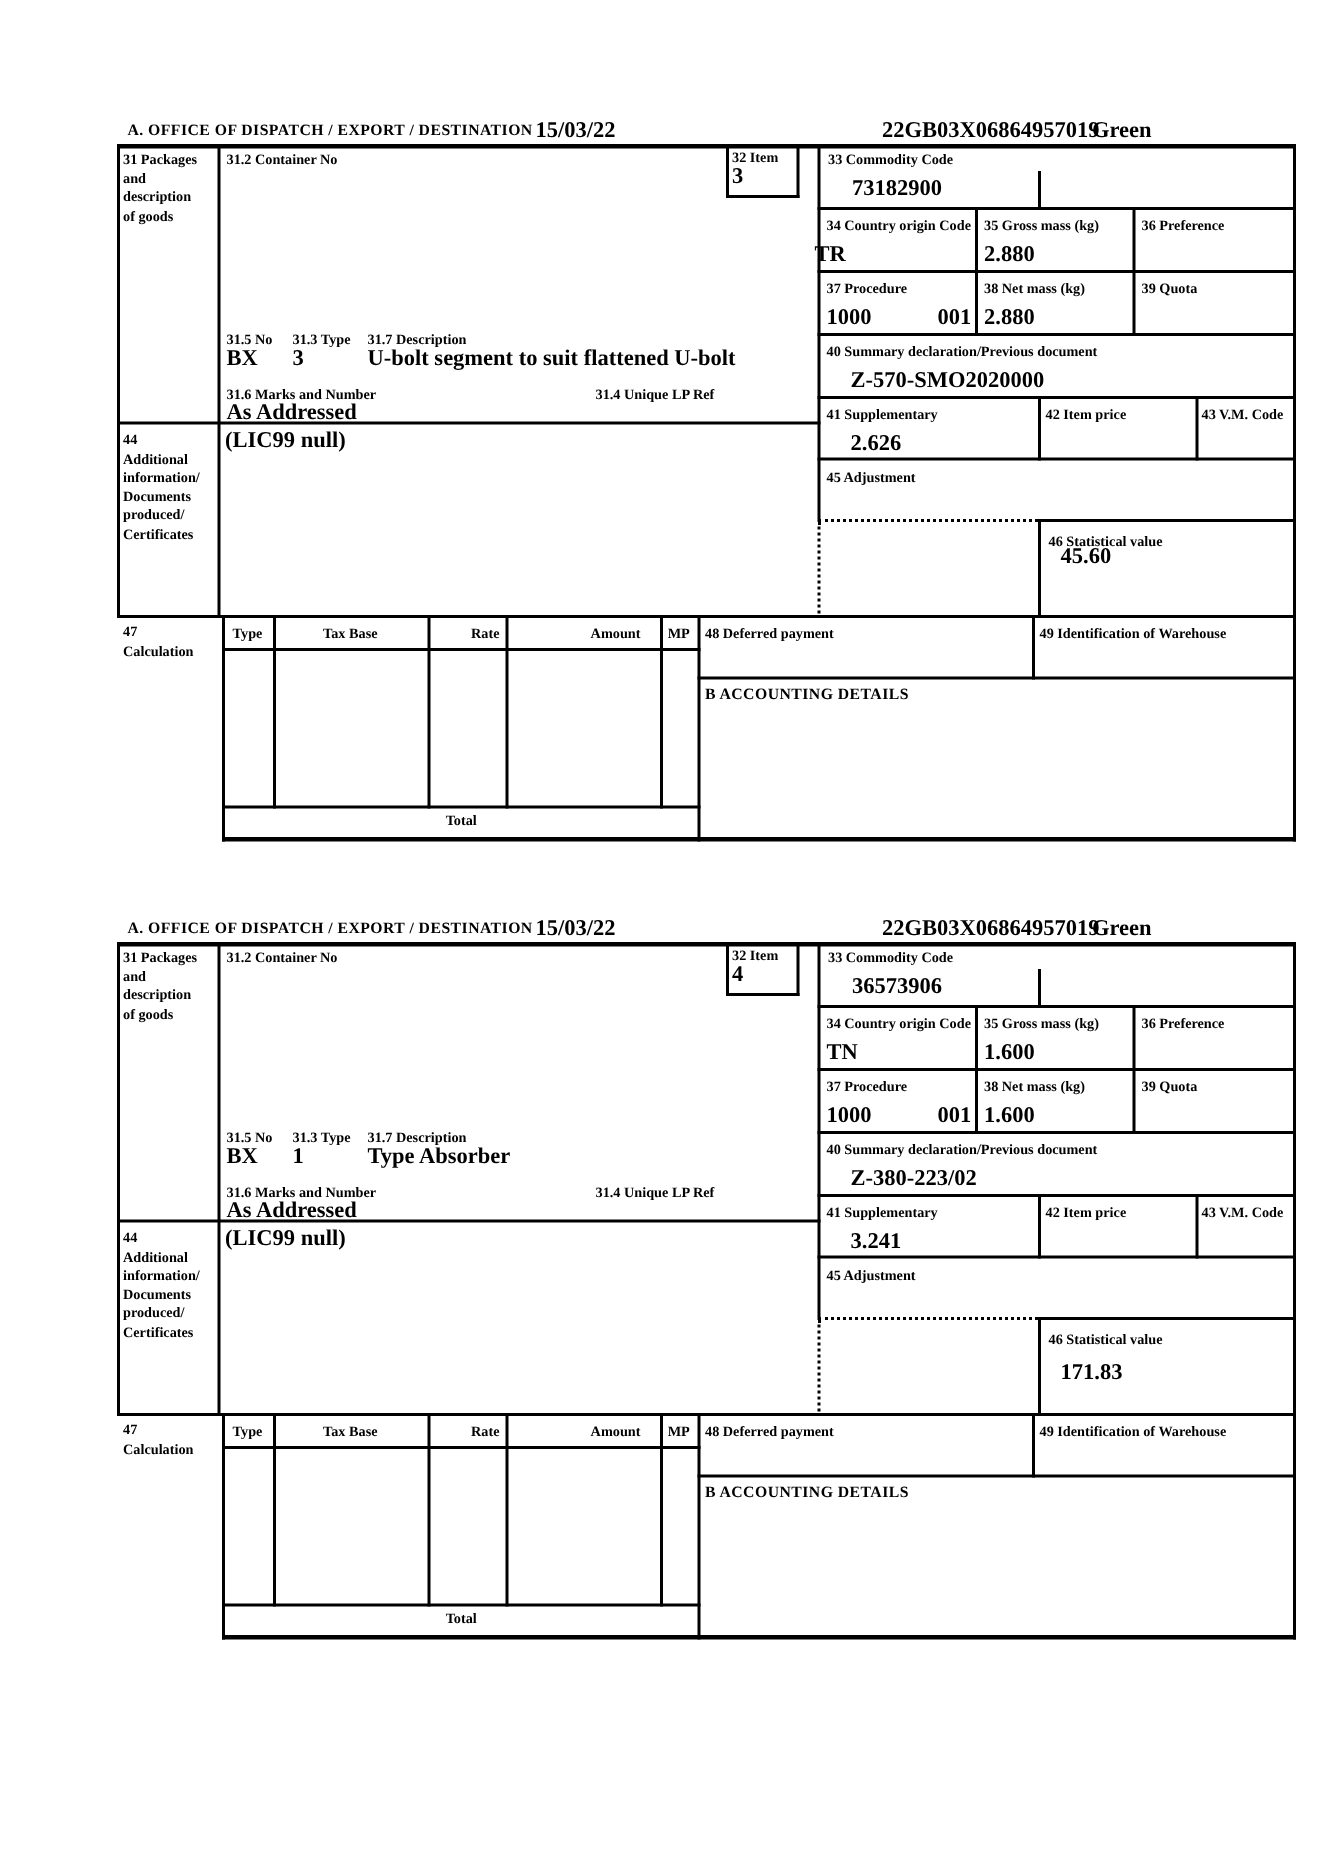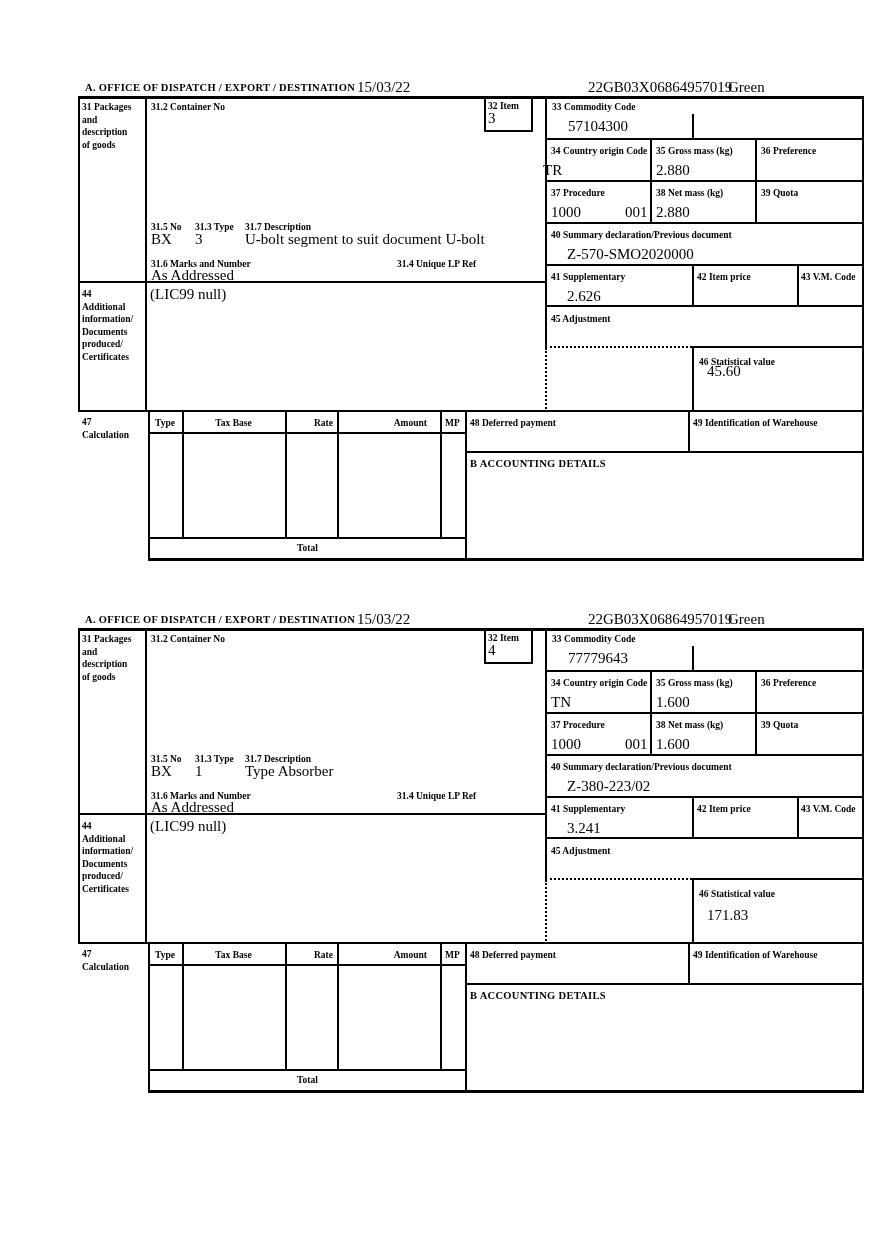--- a/index.html
+++ b/index.html
@@ -10,21 +10,21 @@
   }
   .section { position:absolute; left:78px; width:786px; height:482px; }
   .hl, .vl { position:absolute; background:#000; }
   .hl { height:2px; }
   .vl { width:2px; }
   .hl.thick { height:3px; }
   .hl.dotted { background:none; height:0; border-top:2px dotted #000; }
   .vl.dotted { background:none; width:0; border-left:2px dotted #000; }
   .lbl { position:absolute; font-weight:bold; font-size:9.5px; line-height:1.32; white-space:nowrap; }
   .lbl-hdr { position:absolute; font-weight:bold; font-size:10.5px; letter-spacing:0.3px; white-space:nowrap; }
-  .val { position:absolute; font-size:15px; line-height:1.05; white-space:nowrap; }
+  .val { position:absolute; font-size:15px; line-height:1.05; white-space:nowrap;font-weight:bold; }
   .prewrap { white-space:pre-line; }
   .ctr { text-align:center; }
   .rt { text-align:right; }
 </style>
 </head>
 <body>
 
 <div class="section" style="top:80px">
 
   <div class="lbl-hdr" style="left:7px;top:2px">A.  OFFICE OF DISPATCH / EXPORT / DESTINATION</div>
@@ -73,35 +73,35 @@
 description
 of goods</div>
   <div class="lbl" style="left:73px;top:21px">31.2 Container No</div>
   <div class="lbl" style="left:410px;top:20px">32 Item</div>
   <div class="val" style="left:410px;top:31px">3</div>
   <div class="lbl" style="left:73px;top:141px">31.5 No</div>
   <div class="lbl" style="left:117px;top:141px">31.3 Type</div>
   <div class="lbl" style="left:167px;top:141px">31.7 Description</div>
   <div class="val" style="left:73px;top:152px">BX</div>
   <div class="val" style="left:117px;top:152px">3</div>
-  <div class="val" style="left:167px;top:152px">U-bolt segment to suit document U-bolt</div>
+  <div class="val" style="left:167px;top:152px">U-bolt segment to suit flattened U-bolt</div>
   <div class="lbl" style="left:73px;top:178px">31.6 Marks and Number</div>
   <div class="lbl" style="left:319px;top:178px">31.4 Unique LP Ref</div>
   <div class="val" style="left:73px;top:188px">As Addressed</div>
 
   <div class="lbl prewrap" style="left:4px;top:208px">44
 Additional
 information/
 Documents
 produced/
 Certificates</div>
   <div class="val" style="left:72px;top:207px">(LIC99 null)</div>
 
   <div class="lbl" style="left:474px;top:21px">33 Commodity Code</div>
-  <div class="val" style="left:490px;top:39px">57104300</div>
+  <div class="val" style="left:490px;top:39px">73182900</div>
   <div class="lbl" style="left:473px;top:65px">34 Country origin Code</div>
   <div class="val" style="left:465px;top:83px">TR</div>
   <div class="lbl" style="left:578px;top:65px">35 Gross mass (kg)</div>
   <div class="val" style="left:578px;top:83px">2.880</div>
   <div class="lbl" style="left:683px;top:65px">36 Preference</div>
   <div class="lbl" style="left:473px;top:107px">37 Procedure</div>
   <div class="val" style="left:473px;top:125px">1000</div>
   <div class="val" style="left:547px;top:125px">001</div>
   <div class="lbl" style="left:578px;top:107px">38 Net mass (kg)</div>
   <div class="val" style="left:578px;top:125px">2.880</div>
@@ -192,21 +192,21 @@
 
   <div class="lbl prewrap" style="left:4px;top:208px">44
 Additional
 information/
 Documents
 produced/
 Certificates</div>
   <div class="val" style="left:72px;top:207px">(LIC99 null)</div>
 
   <div class="lbl" style="left:474px;top:21px">33 Commodity Code</div>
-  <div class="val" style="left:490px;top:39px">77779643</div>
+  <div class="val" style="left:490px;top:39px">36573906</div>
   <div class="lbl" style="left:473px;top:65px">34 Country origin Code</div>
   <div class="val" style="left:473px;top:83px">TN</div>
   <div class="lbl" style="left:578px;top:65px">35 Gross mass (kg)</div>
   <div class="val" style="left:578px;top:83px">1.600</div>
   <div class="lbl" style="left:683px;top:65px">36 Preference</div>
   <div class="lbl" style="left:473px;top:107px">37 Procedure</div>
   <div class="val" style="left:473px;top:125px">1000</div>
   <div class="val" style="left:547px;top:125px">001</div>
   <div class="lbl" style="left:578px;top:107px">38 Net mass (kg)</div>
   <div class="val" style="left:578px;top:125px">1.600</div>

